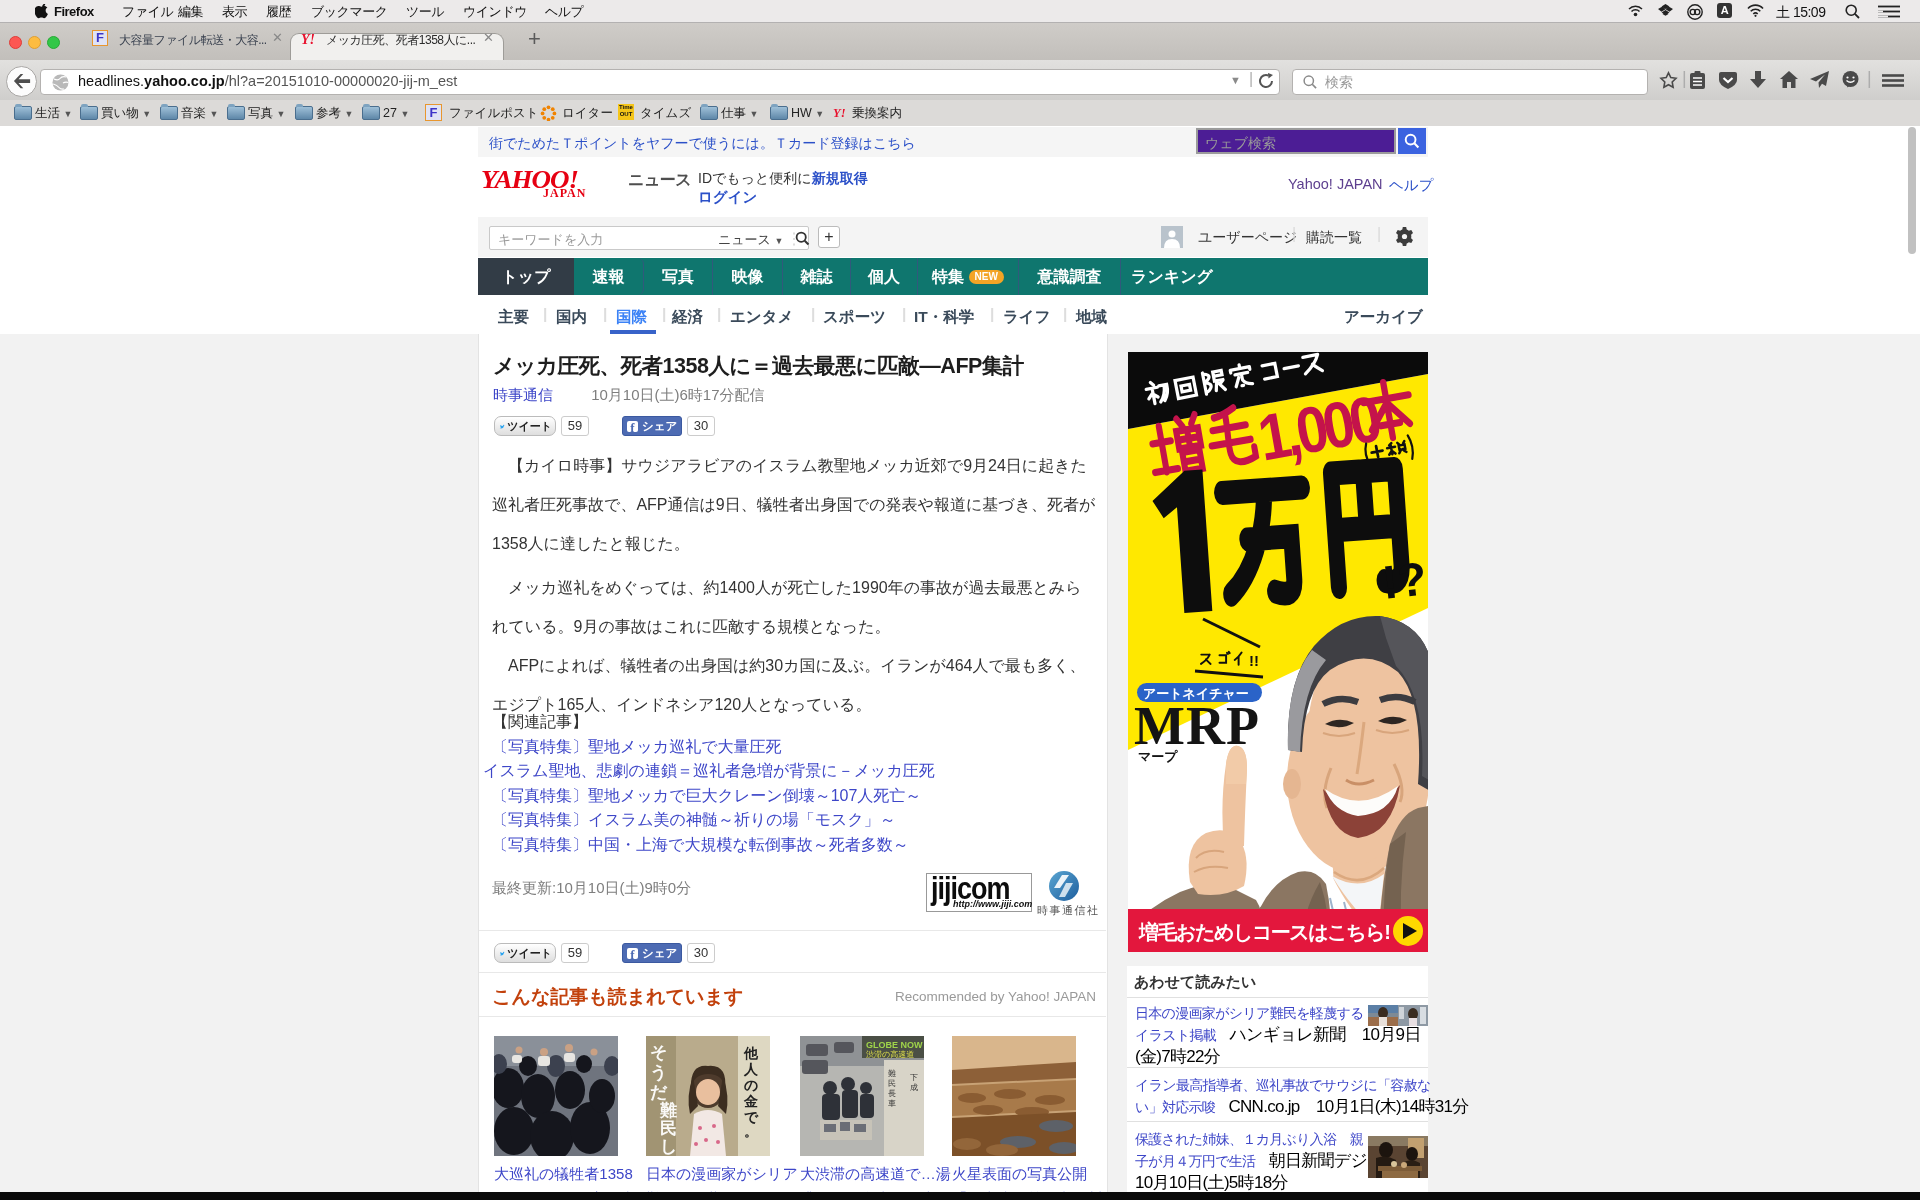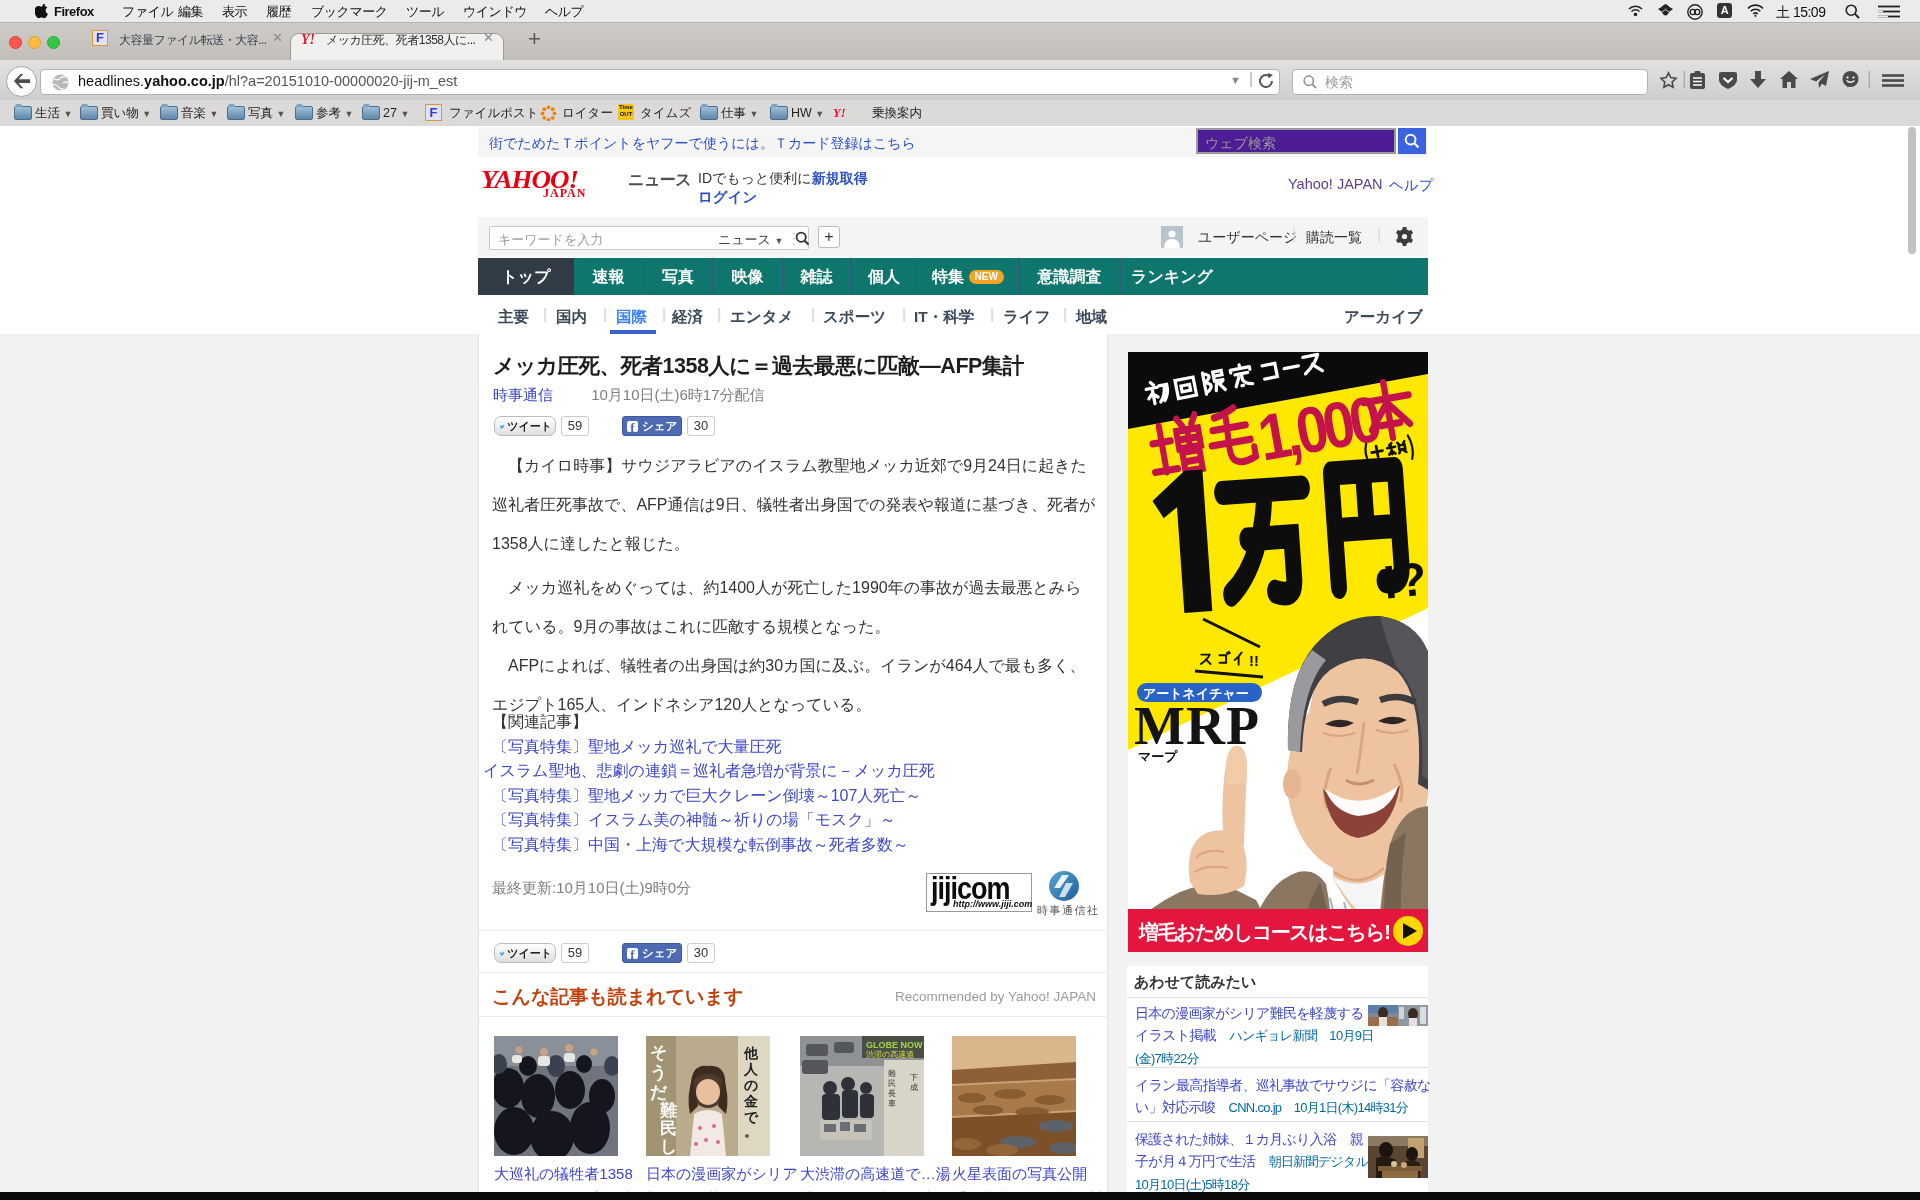--- a/index.html
+++ b/index.html
@@ -37,21 +37,21 @@
   .twbtn{display:inline-flex;align-items:center;white-space:nowrap;height:20px;padding:0 3px;width:62px;box-sizing:border-box;background:linear-gradient(#fff,#dedede);
      border:1px solid #bbb;border-radius:7px;font-size:11px;color:#222;vertical-align:top;}
   .fbbtn{display:inline-flex;align-items:center;white-space:nowrap;height:20px;padding:0 4px;width:60px;box-sizing:border-box;background:#4d6bb3;
      border:1px solid #3b59a0;border-radius:3px;font-size:11.5px;color:#fff;vertical-align:top;}
   .fbf{display:inline-block;width:11px;height:11px;flex:none;background:#fff;color:#4d6bb3;border-radius:2px;
      font-weight:bold;text-align:center;line-height:14px;font-size:13px;margin-right:4px;font-family:'Liberation Serif',serif;}
   .cnt{display:inline-block;height:18px;min-width:20px;margin-left:5px;padding:0 3px;border:1px solid #ccc;border-radius:3px;
      background:#fff;font-size:13px;color:#333;text-align:center;line-height:18px;vertical-align:top;}
   .capt{position:absolute;top:1036px;width:160px;font-size:15px;line-height:24.5px;color:#3d46c8;white-space:nowrap;}
   .sideitem{position:absolute;left:8px;font-size:14px;letter-spacing:-0.7px;line-height:22px;color:#3d46c8;white-space:nowrap;}
-  .sidegray{color:#0369a1;font-size:13px;}
+  .sidegray{color:#000000;font-size:17px;}
   .sidehr{position:absolute;left:0;width:301px;border-top:1px solid #e0e0e0;}
   
   #ad{position:absolute;left:1128px;top:352px;width:300px;height:600px;}
   #sidepanel{position:absolute;left:1127px;top:966px;width:301px;height:234px;background:#fff;}
   #blackbar{left:0;top:1192px;width:1920px;height:8px;background:#0a0a0a;}
 </style></head>
 <body>
 <div class="abs" id="menubar">
   <svg class="mi" style="left:35px;top:3.5px" width="13" height="15" viewBox="0 0 13 15">
       <path fill="#111" d="M9.2 0c.1.9-.3 1.8-.8 2.4-.6.7-1.5 1.2-2.4 1.1-.1-.9.3-1.8.8-2.3C7.4.5 8.4.1 9.2 0zM12 11c-.4.9-.6 1.3-1.1 2.1-.7 1.1-1.7 2.4-2.9 2.4-1.1 0-1.4-.7-2.8-.7s-1.8.7-2.9.7C1.1 15.5.2 14.3-.5 13.2c-2-3-2.2-6.6-1-8.5C-.6 3.4.7 2.6 2 2.6c1.3 0 2.1.7 3.2.7 1 0 1.6-.7 3.1-.7 1.1 0 2.3.6 3.2 1.7-2.8 1.5-2.3 5.5.5 6.7z" transform="translate(1.5,-.5) scale(.95)"></path>
@@ -212,21 +212,21 @@
       </g>
     </svg>
   <span class="bm" style="left:562px;">ロイター</span>
   <span class="bm" style="left:618px;top:4px;width:16px;height:16px;background:#f5c518;color:#111;font-weight:bold;font-size:6px;line-height:7px;text-align:center;">Time<br>OUT</span>
   <span class="bm" style="left:640px;">タイムズ</span>
   <span class="bm" style="left:700px;"><span class="folder"></span></span>
     <span class="bm" style="left:721px;">仕事 <span class="caret">▼</span></span>
   <span class="bm" style="left:770px;"><span class="folder"></span></span>
     <span class="bm" style="left:791px;">HW <span class="caret">▼</span></span>
   <span class="bm" style="left:833px;color:#e8122e;font-weight:bold;font-style:italic;font-family:'Liberation Serif',serif;">Y!</span>
-  <span class="bm" style="left:852px;margin-left:20px;">乗換案内</span>
+  <span class="bm" style="left:852px;">乗換案内</span>
 </div>
 <div class="abs" id="page">
   <div id="graybg"></div>
   <div id="maincol"></div>
   <div id="tstrip">
       <span style="position:absolute;left:11px;top:8px;font-size:14px;color:#2b50c8;">街でためたＴポイントをヤフーで使うには。Ｔカード登録はこちら</span>
     </div>
   <div style="position:absolute;left:1196px;top:2px;width:200px;height:26px;background:#4c1d95;border:2px solid #9b9b9b;box-sizing:border-box;">
       <span style="position:absolute;left:7px;top:5px;font-size:14px;color:#999;">ウェブ検索</span>
     </div>

